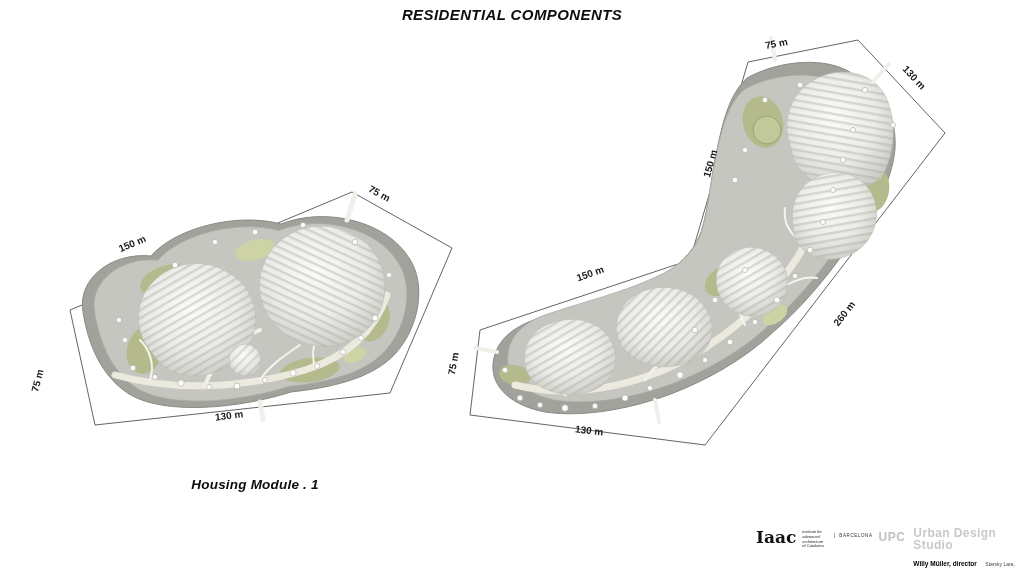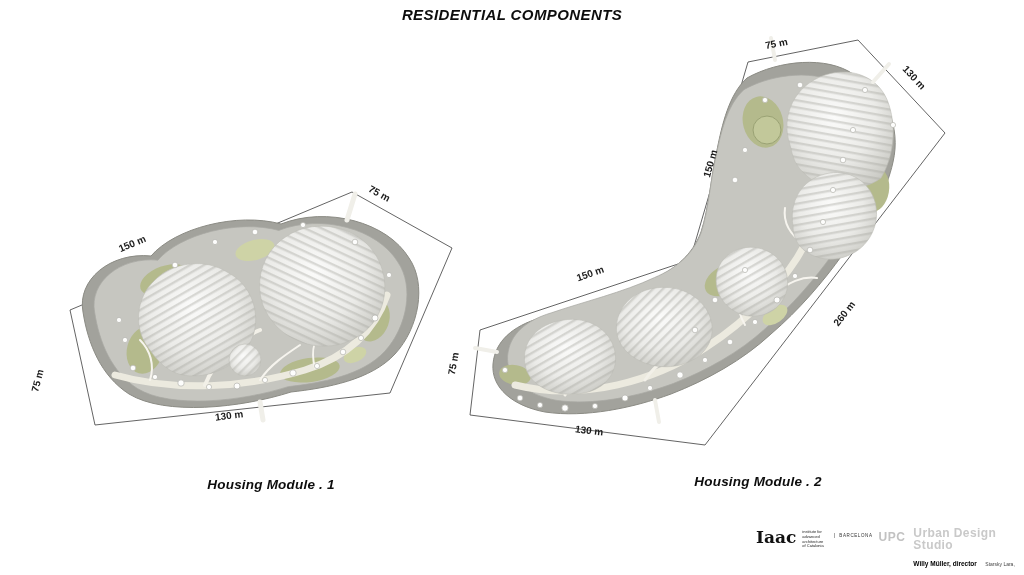--- a/index.html
+++ b/index.html
@@ -249,22 +249,21 @@
   </svg>
 
   <div class="dim" style="left:765px;top:38px;transform:rotate(-11deg)">75 m</div>
   <div class="dim" style="left:900px;top:72px;transform:rotate(47deg)">130 m</div>
   <div class="dim" style="left:696px;top:158px;transform:rotate(-74deg)">150 m</div>
   <div class="dim" style="left:576px;top:268px;transform:rotate(-19deg)">150 m</div>
   <div class="dim" style="left:830px;top:308px;transform:rotate(-52deg)">260 m</div>
   <div class="dim" style="left:442px;top:358px;transform:rotate(-80deg)">75 m</div>
   <div class="dim" style="left:575px;top:425px;transform:rotate(7deg)">130 m</div>
 
-  <div class="caption" style="left:146px;top:477px;width:250px">Housing Module . 1</div>
-  <div class="caption" style="left:628px;top:474px;width:260px">Housing Module . 2</div>
+  <div class="caption" style="left:130px;top:477px;width:250px">Housing Module . 1</div>
 
   <div class="footer">
     <div class="frow">
       <div class="iaac">Iaac</div>
       <div class="iaac-desc">institute for
 advanced
 architecture
 of Catalonia</div>
       <div class="barcelona">BARCELONA</div>
       <div class="upc">UPC</div>

